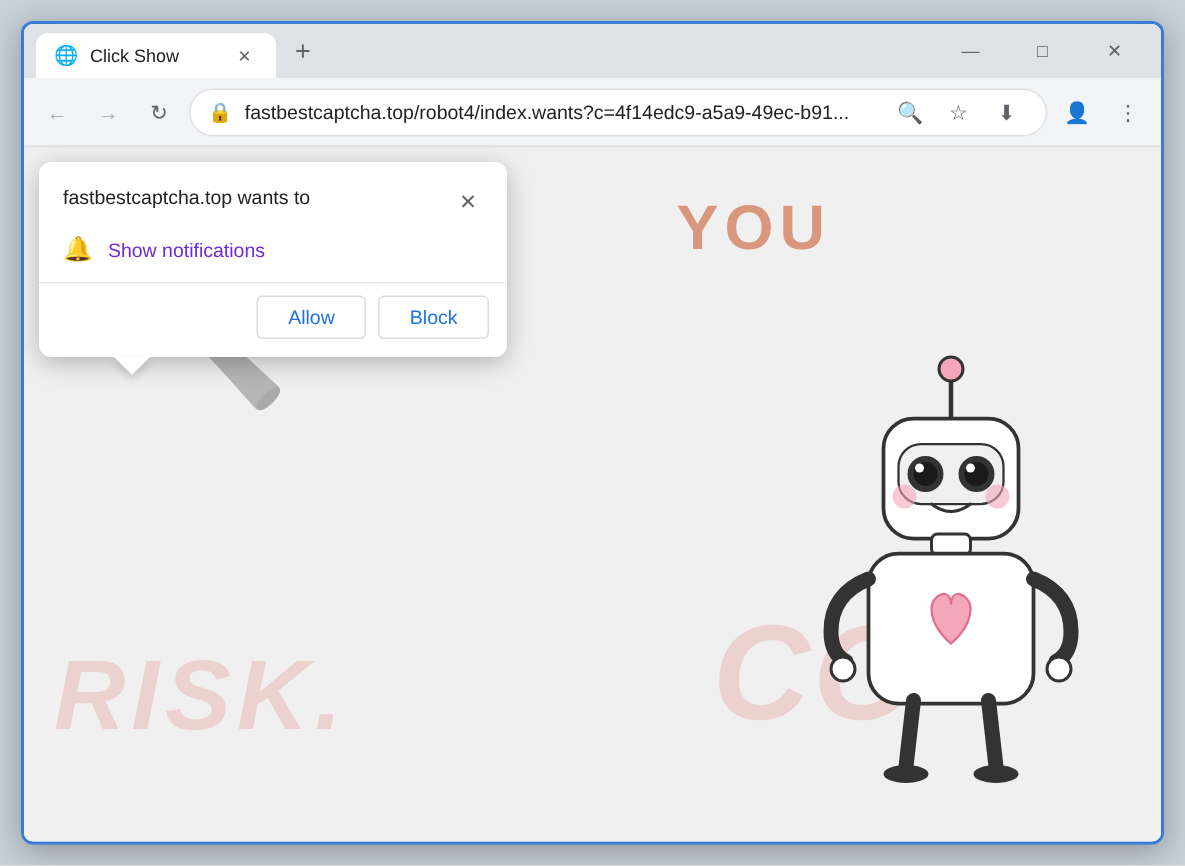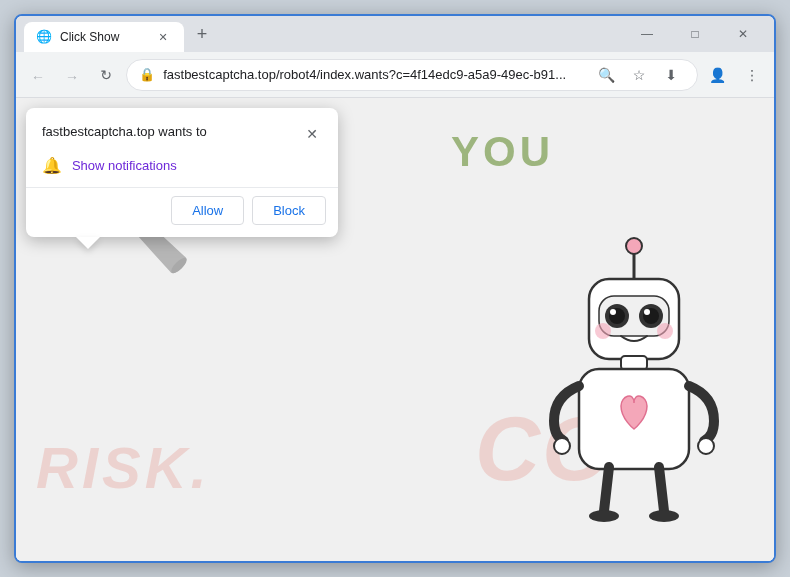--- a/index.html
+++ b/index.html
@@ -204,21 +204,21 @@
       background: #f0f0f0;
       position: relative;
       overflow: hidden;
     }
 
     
     .watermark-risk {
       position: absolute;
       bottom: 60px;
       left: 20px;
-      font-size: 58px;
+      font-size: 66px;
       font-weight: 900;
       color: rgba(220, 80, 60, 0.18);
       letter-spacing: 4px;
       font-style: italic;
       user-select: none;
     }
 
     .watermark-com {
       position: absolute;
       bottom: 60px;
@@ -241,21 +241,21 @@
       user-select: none;
     }
 
     
     .you-text {
       position: absolute;
       top: 30px;
       right: 220px;
       font-size: 42px;
       font-weight: 900;
-      color: #4d7c0f;
+      color: #c2410c;
       opacity: 0.5;
       letter-spacing: 4px;
     }
 
     
     .robot-container {
       position: absolute;
       right: 30px;
       bottom: 20px;
       width: 220px;

